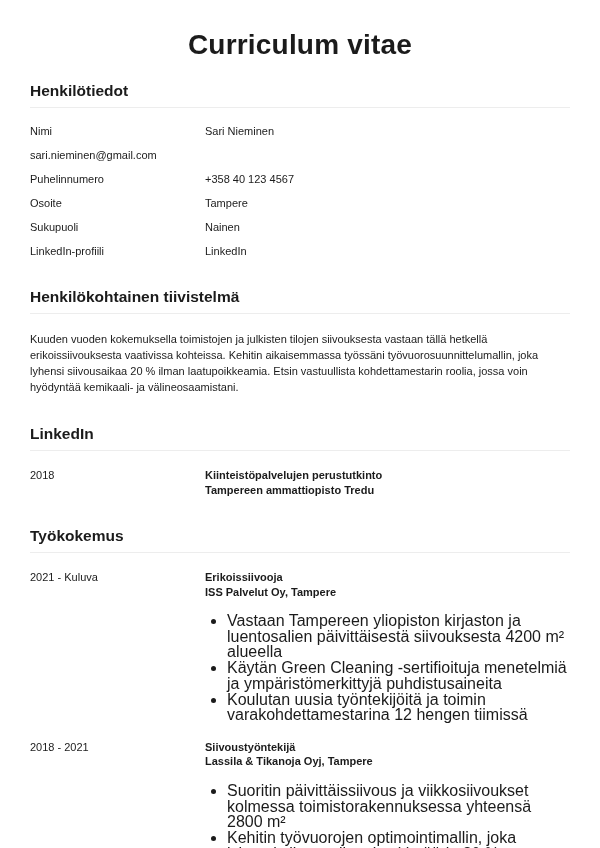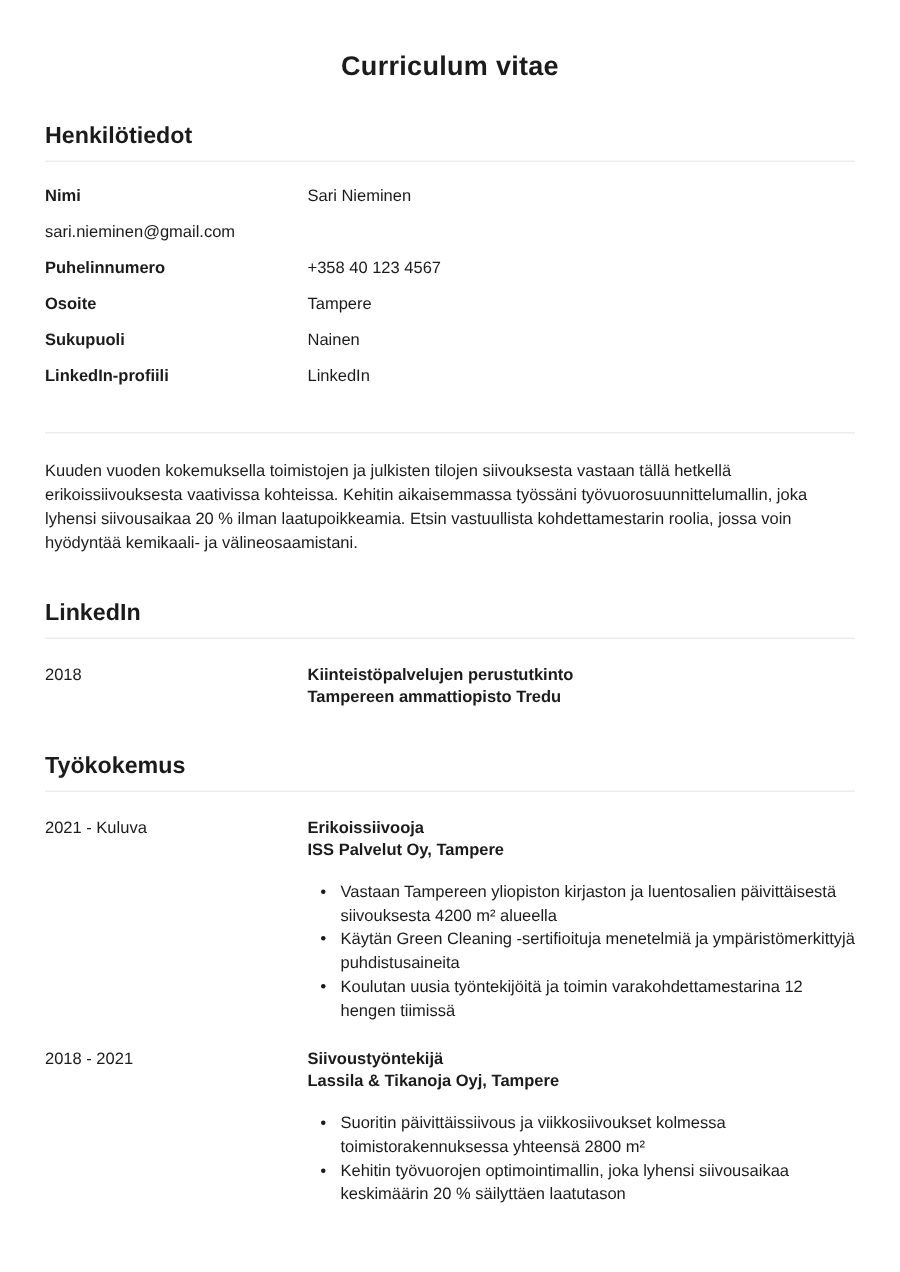--- a/index.html
+++ b/index.html
@@ -13,21 +13,21 @@
   }
   .page {
     width: 600px;
     height: 848px;
     padding: 0 30px 20px 30px;
     background: #ffffff;
   }
   h1.cv-title {
     margin-top: 31px;
     text-align: center;
-    font-size: 18px;
+    font-size: 28px;
     line-height: 27px;
     font-weight: bold;
     letter-spacing: 0.2px;
   }
   .section { margin-top: 30px; }
   .section.first { margin-top: 24px; }
   h2.section-title {
     font-size: 15.5px;
     line-height: 18px;
     font-weight: bold;
@@ -40,21 +40,21 @@
   }
   
   .fields { margin-top: 17px; }
   .field-row {
     display: grid;
     grid-template-columns: 175px 1fr;
     font-size: 11px;
     line-height: 13px;
     margin-bottom: 11px;
   }
-  .field-label { font-weight: bold; }
+  .field-label { font-weight: normal; }
   .field-value { font-weight: normal; }
   
   p.summary-text {
     margin-top: 17px;
     font-size: 11px;
     line-height: 16px;
   }
   
   .entry {
     display: grid;
@@ -64,21 +64,21 @@
   }
   .entry + .entry { margin-top: 13px; }
   .entry-period { font-weight: normal; line-height: 14.5px; }
   .entry-title, .entry-subtitle { font-weight: bold; line-height: 14.5px; }
   ul.bullets {
     margin: 14px 0 4px 0;
     padding-left: 22px;
     list-style: disc;
   }
   ul.bullets li {
-    font-size: 11px;
+    font-size: 16px;
     line-height: 15.7px;
   }
 </style>
 </head>
 <body>
 
 <div class="page">
 
   <h1 class="cv-title">Curriculum vitae</h1>
 
@@ -106,20 +106,21 @@
         <div class="field-value">Nainen</div>
       </div>
       <div class="field-row">
         <div class="field-label">LinkedIn-profiili</div>
         <div class="field-value">LinkedIn</div>
       </div>
     </div>
   </section>
 
   <section class="section">
+    <h2 class="section-title">Henkilökohtainen tiivistelmä</h2>
     <hr class="rule">
     <p class="summary-text">Kuuden vuoden kokemuksella toimistojen ja julkisten tilojen siivouksesta vastaan tällä hetkellä erikoissiivouksesta vaativissa kohteissa. Kehitin aikaisemmassa työssäni työvuorosuunnittelumallin, joka lyhensi siivousaikaa 20 % ilman laatupoikkeamia. Etsin vastuullista kohdettamestarin roolia, jossa voin hyödyntää kemikaali- ja välineosaamistani.</p>
   </section>
 
   <section class="section">
     <h2 class="section-title">LinkedIn</h2>
     <hr class="rule">
     <div class="entry">
       <div class="entry-period">2018</div>
       <div class="entry-body">

